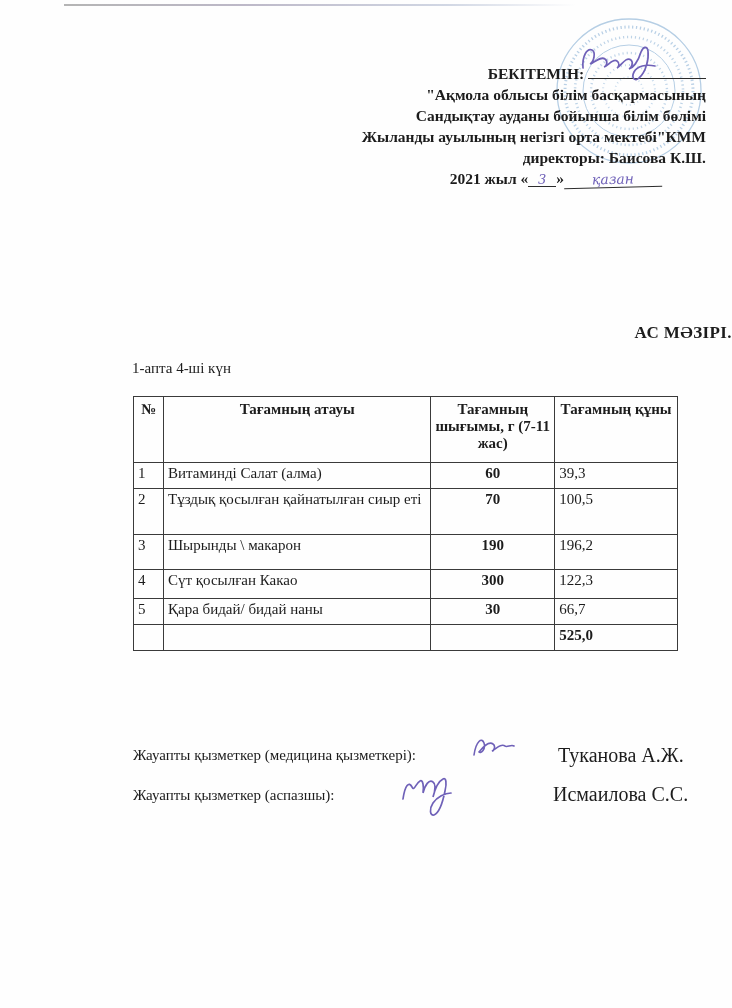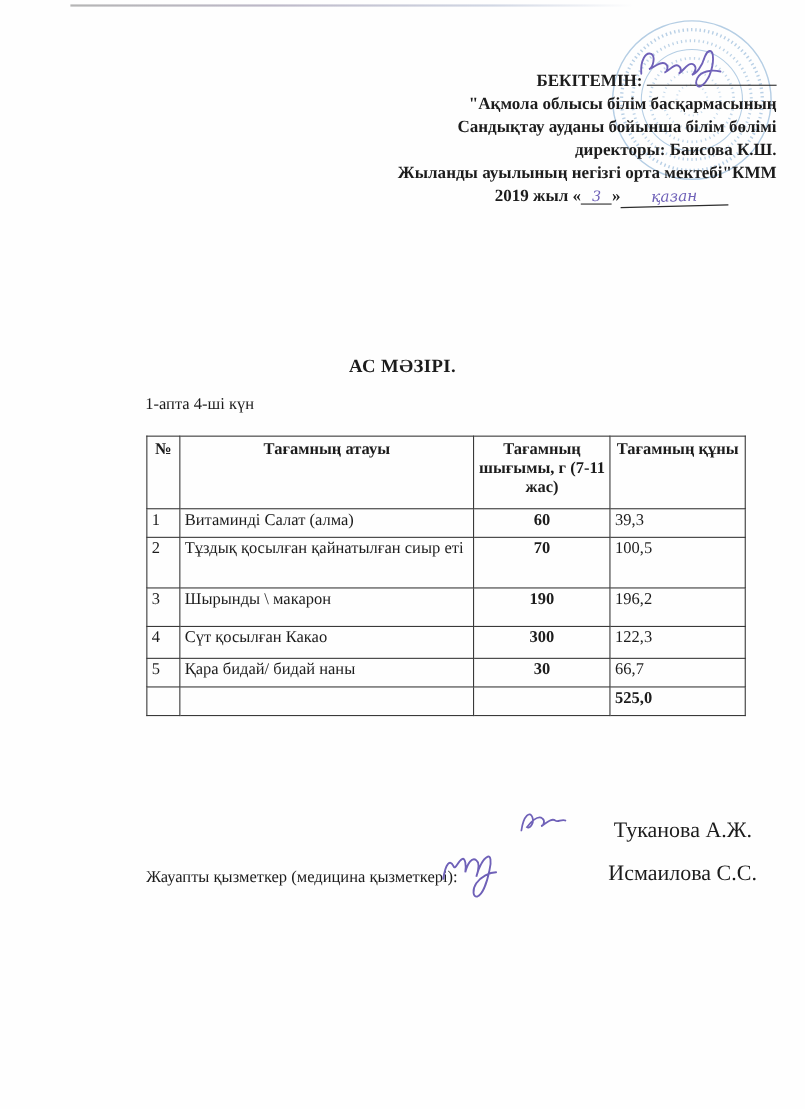--- a/index.html
+++ b/index.html
@@ -49,21 +49,21 @@
     border-bottom: 1.5px solid #2c2c2c; font-size: 13px; line-height: 15px;
   }
   .u-month {
     display: inline-block; width: 98px; height: 15px; text-align: center;
     border-bottom: 1.5px solid #2c2c2c; font-size: 14px; line-height: 13px;
     transform: rotate(-1.5deg);
   }
 
   .doc-title {
     position: absolute; top: 323px; left: 0; width: 732px; z-index: 2;
-    text-align: center; font-weight: bold; font-size: 17px; letter-spacing: .4px;
+    text-align: right; font-weight: bold; font-size: 17px; letter-spacing: .4px;
   }
   .subtitle { position: absolute; top: 360px; left: 132px; font-size: 15px; z-index: 2; }
 
   
   table.menu {
     position: absolute; left: 133px; top: 396px; width: 545px; z-index: 2;
     border-collapse: collapse; font-size: 15px;
   }
   table.menu th, table.menu td {
     border: 1.6px solid #3a3a3a; vertical-align: top; padding: 2px 4px;
@@ -76,21 +76,21 @@
   td.num-cell  { padding-left: 6px; }
   td.name-cell { padding-left: 9px; }
   td.name-narrow { padding-right: 70px; }
   td.output-cell { text-align: center; font-weight: bold; }
   td.cost-cell { text-align: left; }
   td.total { font-weight: bold; }
 
   
   .foot-label { position: absolute; font-size: 15px; z-index: 2; }
   .foot-name  { position: absolute; font-size: 20px; z-index: 2; }
-  .lbl1 { left: 133px; top: 747px; margin-top: 43px; }
+  .lbl1 { left: 133px; top: 747px; }
   .nm1  { left: 558px; top: 744px; }
   .lbl2 { left: 133px; top: 787px; }
   .nm2  { left: 553px; top: 783px; }
   .sig-med  { position: absolute; left: 468px; top: 731px; width: 52px; height: 34px; z-index: 2; }
   .sig-cook { position: absolute; left: 398px; top: 768px; width: 58px; height: 50px; z-index: 2; }
 
   svg path, svg circle { fill: none; }
 </style>
 </head>
 <body>
@@ -113,24 +113,24 @@
     <div>
       <span>БЕКІТЕМІН:</span>
       <span class="sig-line">
         <svg class="sig-director" viewBox="0 0 92 46">
           <path d="M5,31 C4,19 9,11 14,13 C18,15 16,25 12,27 C17,25 23,19 27,22 C30,24 29,29 26,30 C30,29 35,21 39,24 C42,26 41,30 39,31 C43,29 48,19 53,23 C56,26 53,31 51,32 C55,31 60,25 63,15 C65,10 69,8 70,14 C71,22 68,35 61,41 C57,45 53,41 56,35 C59,29 68,27 77,29" stroke="#6f61b8" stroke-width="1.7" stroke-linecap="round"></path>
         </svg>
       </span>
     </div>
     <div>"Ақмола облысы білім басқармасының</div>
     <div>Сандықтау ауданы бойынша білім бөлімі</div>
+    <div>Жыланды ауылының негізгі орта мектебі"КММ</div>
     <div>директоры: Баисова К.Ш.</div>
-    <div>Жыланды ауылының негізгі орта мектебі"КММ</div>
     <div class="date-line">
-      <span>2019 жыл «</span><span class="u-day"><span class="hand">3</span></span><span>»</span><span class="u-month"><span class="hand">қазан</span></span>
+      <span>2021 жыл «</span><span class="u-day"><span class="hand">3</span></span><span>»</span><span class="u-month"><span class="hand">қазан</span></span>
     </div>
   </div>
 
   <div class="doc-title">АС МӘЗІРІ.</div>
   <div class="subtitle">1-апта 4-ші күн</div>
 
   <table class="menu">
     <colgroup>
       <col style="width:30px">
         <col style="width:268px">
@@ -184,18 +184,19 @@
       </tr>
     </tbody>
   </table>
 
   <div class="foot-label lbl1">Жауапты қызметкер (медицина қызметкері):</div>
   <svg class="sig-med" viewBox="0 0 52 34">
     <path d="M6,24 C8,10 14,6 16,12 C18,18 13,23 11,21 C15,16 21,10 25,13 C28,15 26,20 24,20 C28,18 33,12 37,15 C39,17 43,13 46,15" stroke="#6f61b8" stroke-width="1.6" stroke-linecap="round"></path>
   </svg>
   <div class="foot-name nm1">Туканова А.Ж.</div>
 
+  <div class="foot-label lbl2">Жауапты қызметкер (аспазшы):</div>
   <svg class="sig-cook" viewBox="0 0 58 50">
     <path d="M5,31 C7,17 11,13 14,19 C16,24 18,15 22,13 C25,11 26,19 25,25 C27,17 31,11 35,14 C38,16 37,23 35,29 C37,21 41,13 45,11 C48,9 49,15 47,23 C45,33 41,45 36,47 C32,48 31,41 35,35 C39,29 47,25 53,25" stroke="#6f61b8" stroke-width="1.7" stroke-linecap="round"></path>
   </svg>
   <div class="foot-name nm2">Исмаилова С.С.</div>
 
 </div>
 
 </body></html>

